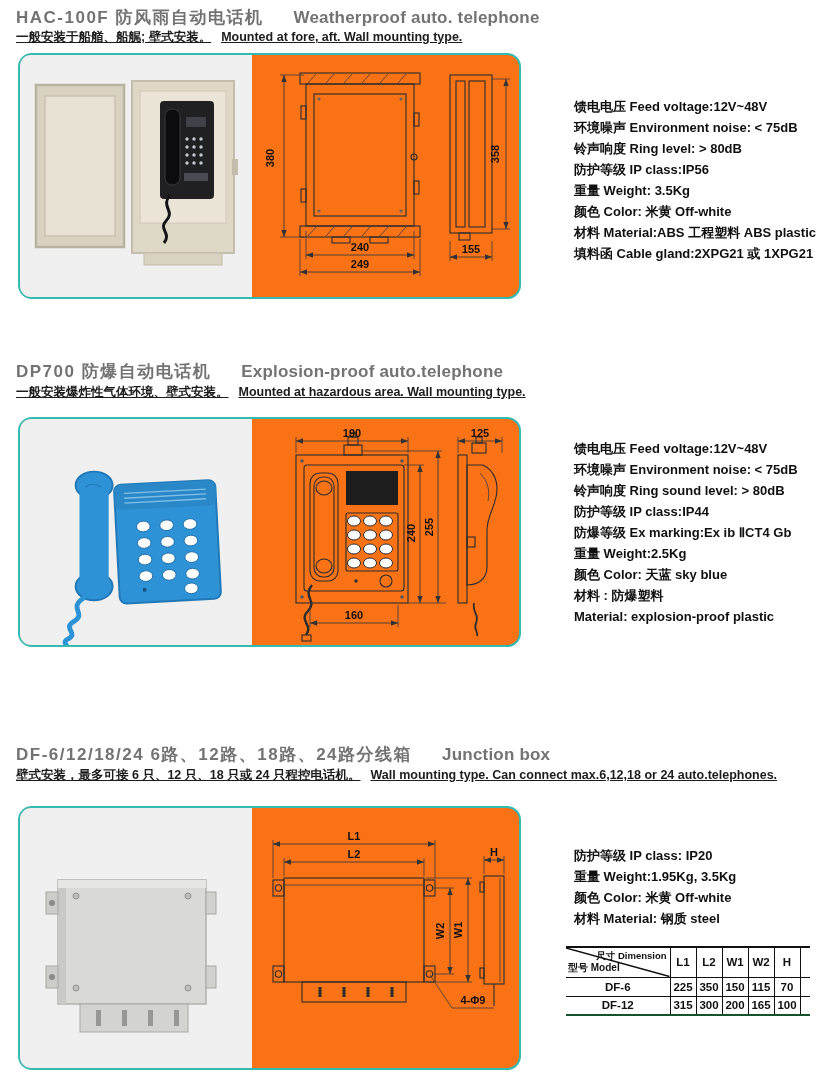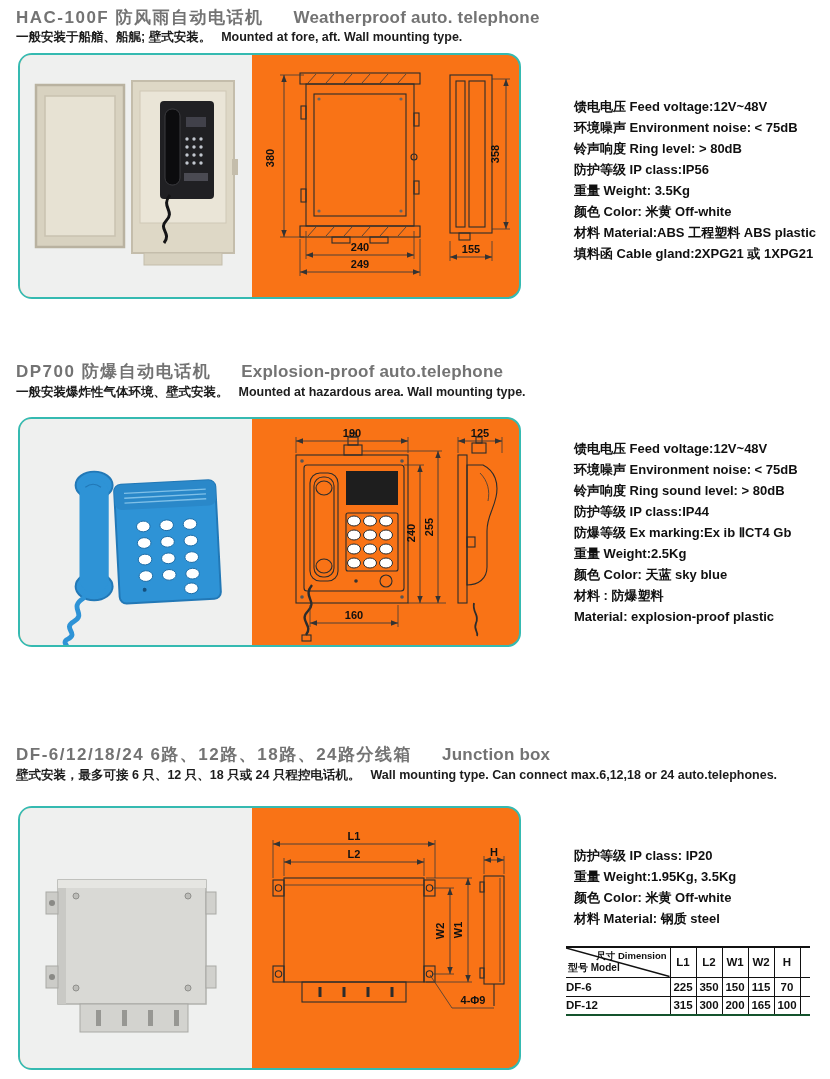--- a/index.html
+++ b/index.html
@@ -6,21 +6,21 @@
   body { background:#fff; }
   .page {
     position:relative; width:830px; height:1079px; background:#ffffff;
     font-family:"Liberation Sans", sans-serif; overflow:hidden; color:#151515;
   }
   .title { position:absolute; left:16px; font-size:17px; font-weight:bold;
     color:#737373; white-space:nowrap; }
   .title .zh { letter-spacing:1.5px; }
   .title .en { margin-left:30px; letter-spacing:0.2px; }
   .subtitle { position:absolute; left:16px; font-size:12.5px; font-weight:600;
-    color:#1c1c1c; white-space:nowrap; }
+    color:#1c1c1c; white-space:nowrap;text-decoration:underline; }
   .subtitle .en { margin-left:10px; }
   .panel { position:absolute; left:18px; width:503px; background:#f97316;
     border:2px solid #35bab1; border-radius:14px; }
   .photo { position:absolute; left:0; top:0; height:100%; width:232px;
     background:#eff0ef; border-radius:11px 0 0 11px; overflow:hidden; }
   .photo svg { display:block; width:100%; height:100%; }
   .drawing { position:absolute; }
   .specs { position:absolute; left:574px; font-size:13px; font-weight:700;
     color:#101010; }
   .specs .spec-line { height:21px; line-height:21px; white-space:nowrap; }
@@ -34,21 +34,21 @@
   .dim-table { position:absolute; left:566px; top:946px; border-collapse:collapse;
     table-layout:fixed; font-size:11.5px; font-weight:700; color:#101010;
     border-top:2px solid #111; border-bottom:2px solid #14532d; }
   .dim-table tr { border-bottom:1.5px solid #111; }
   .dim-table td { padding:0; text-align:center; height:19px; }
   .dim-table tr.head td { height:30px; }
   .dim-table td.corner { width:104px; position:relative; }
   .dim-table td.colh, .dim-table td.val { width:26px; border-left:1.5px solid #111; }
   .dim-table td.colh:nth-last-child(2), .dim-table td.val:nth-last-child(2)
     { border-right:1.5px solid #111; }
-  .dim-table td.model { text-align:left; }
+  .dim-table td.model { text-align:center; }
   .dim-table td.tail { width:10px; }
   .corner .diag { position:absolute; left:0; top:0; width:100%; height:100%; }
   .corner .c-top { position:absolute; top:2px; right:3px; font-size:9.5px; }
   .corner .c-bot { position:absolute; bottom:2px; left:2px; font-size:10px; }
 </style>
 </head>
 <body>
 
 <div class="page">
 

